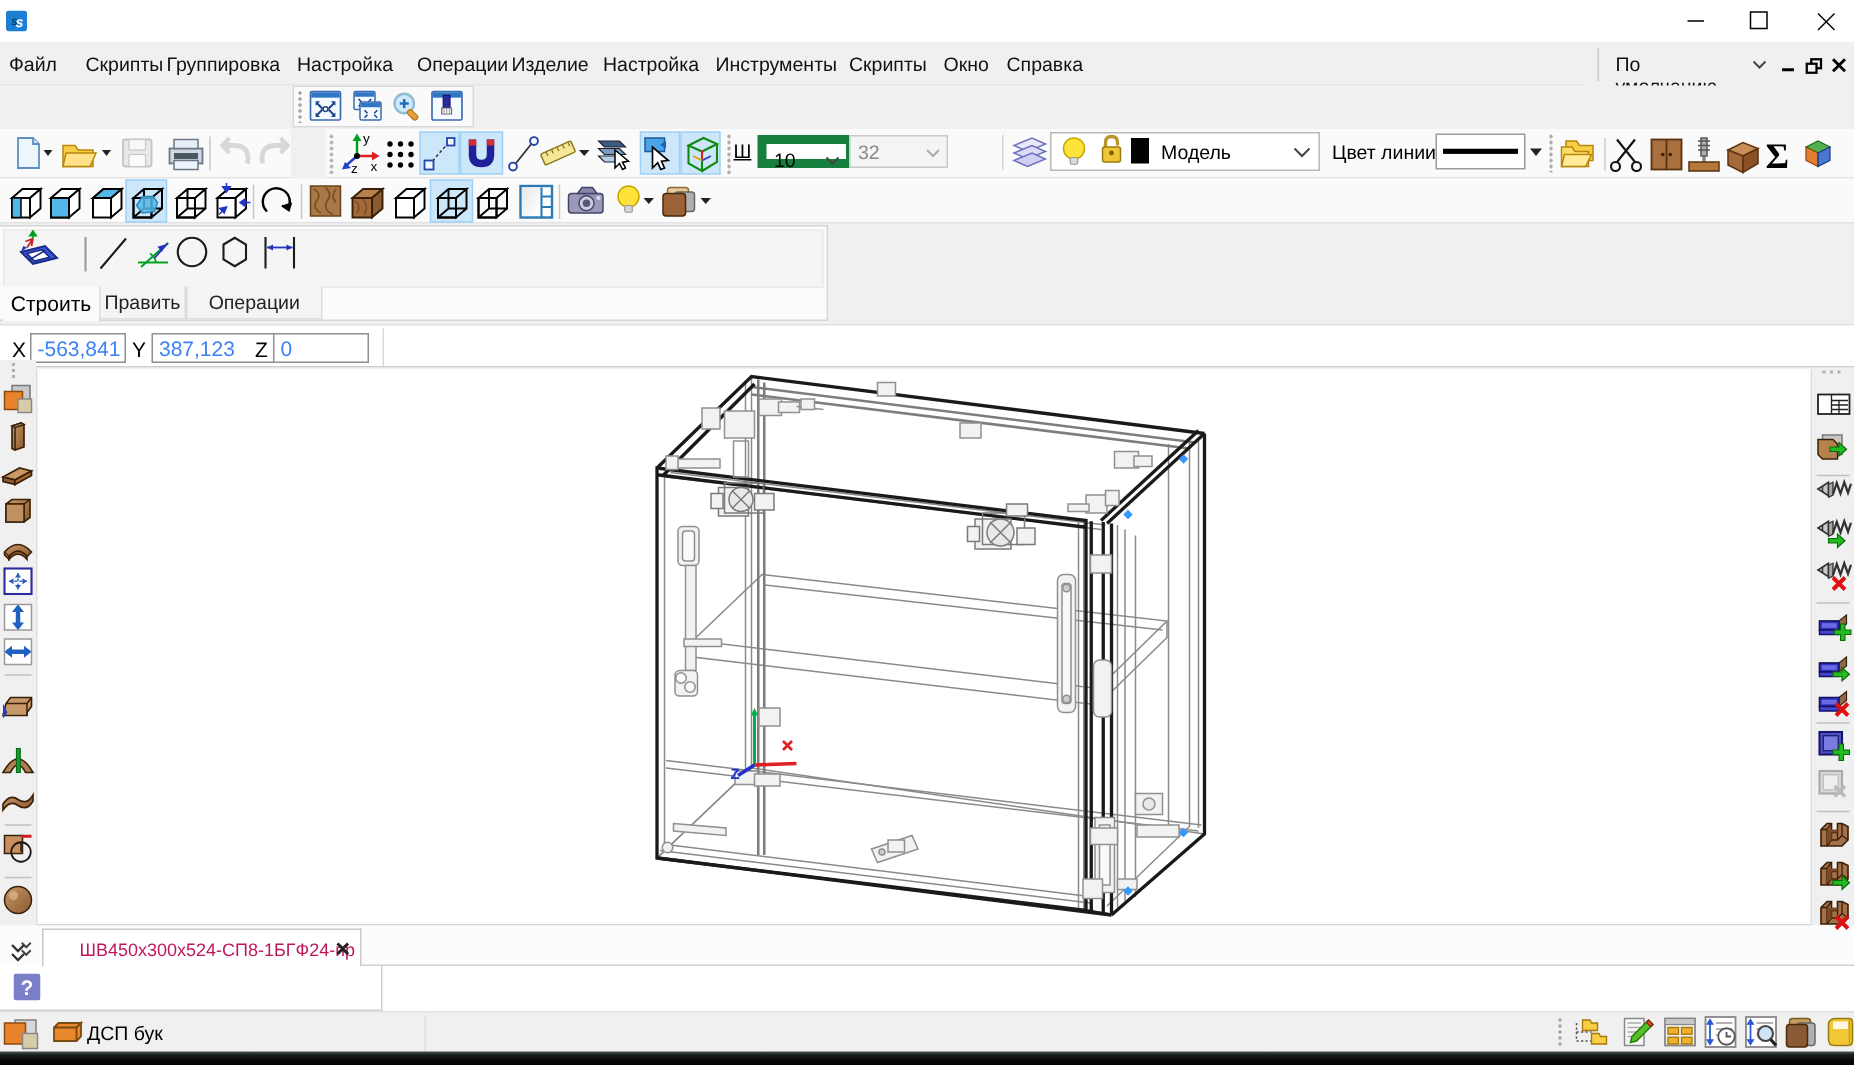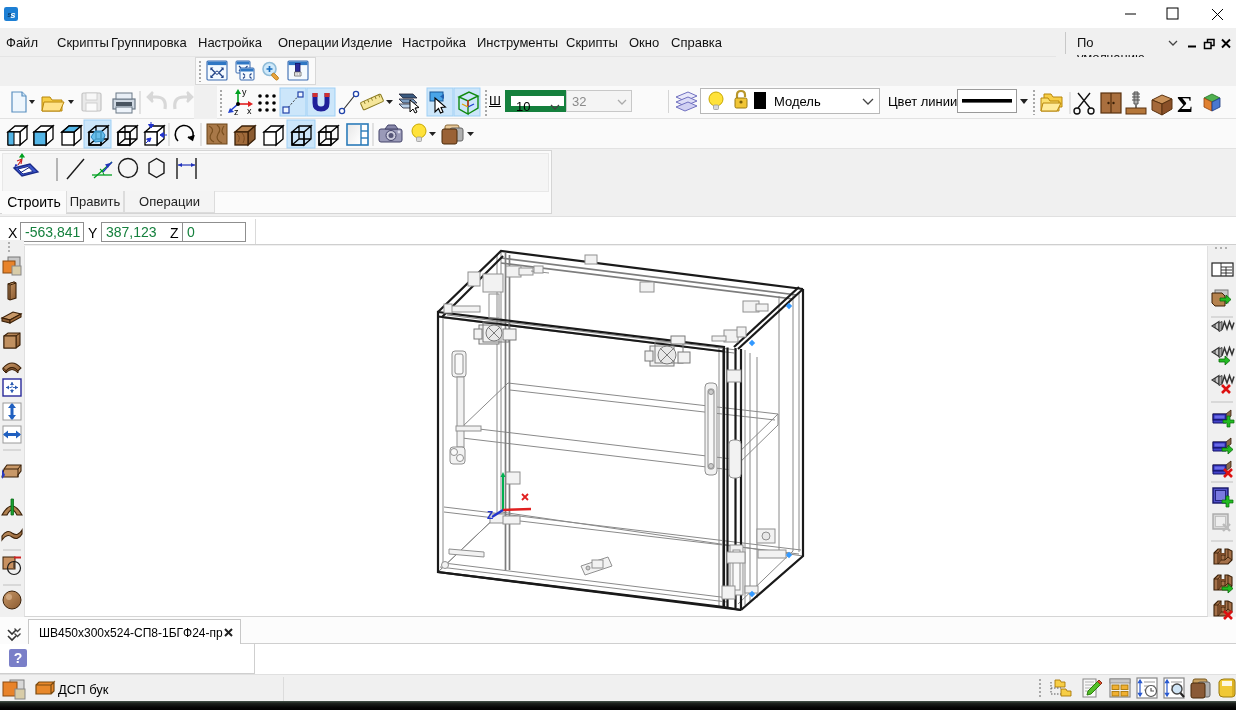--- a/index.html
+++ b/index.html
@@ -13,27 +13,27 @@
 #row1 { position:absolute; left:0; top:57px; width:1236px; height:29px; background:#f0f0f0; }
 #row1panel { position:absolute; left:195px; top:57px; width:121px; height:28px; background:#fafafa; border:1px solid #d8d8d8; }
 #row2 { position:absolute; left:0; top:86px; width:1236px; height:33px; background:#fafafa; border-bottom:1px solid #e2e2e2;}
 #row2 .gap { position:absolute; left:194px; top:0; width:23px; height:33px; background:#f0f0f0; }
 #row3 { position:absolute; left:0; top:119px; width:1236px; height:30px; background:#fafafa; border-bottom:1px solid #e2e2e2;}
 #panel { position:absolute; left:0; top:150px; width:552px; height:64px; background:#fbfbfb; border:1px solid #d5d5d5; border-left:none;}
 #panel .strip { position:absolute; left:2px; top:2px; right:2px; height:39px; background:#f5f5f5; border:1px solid #e8e8e8;}
 .tab { position:absolute; top:191px; height:22px; font-size:13px; color:#222; background:#f4f4f4; border:1px solid #dcdcdc; border-top:none; text-align:center; line-height:21px;}
 .tabactive { position:absolute; top:191px; height:23px; font-size:14px; color:#000; background:#fbfbfb; text-align:center; line-height:22px; z-index:2;}
 #xyzrow { position:absolute; left:0; top:216px; width:1236px; height:29px; background:#ffffff; border-bottom:1px solid #cfcfcf; border-top:1px solid #e0e0e0;}
-.xin { position:absolute; top:5px; height:20px; border:1px solid #8f8f8f; background:#fff; font-size:14px; color:#15803d; padding-left:4px; line-height:18px;}
+.xin { position:absolute; top:5px; height:20px; border:1px solid #8f8f8f; background:#fff; font-size:14px; color:#3b82f6; padding-left:4px; line-height:18px;}
 .xlab { position:absolute; top:8px; font-size:14px; color:#000; }
 #canvas { position:absolute; left:24px; top:246px; width:1184px; height:371px; background:#ffffff; border-left:1px solid #e0e0e0; border-right:1px solid #e0e0e0; border-bottom:1px solid #d5d5d5;}
 #leftbar { position:absolute; left:0; top:240px; width:24px; height:405px; background:#f0f0f0; }
 #rightbar { position:absolute; left:1208px; top:246px; width:28px; height:380px; background:#f0f0f0; }
 #tabrow { position:absolute; left:0; top:617px; width:1236px; height:27px; background:#fcfcfc; }
-#doctab { position:absolute; left:28px; top:619px; width:213px; height:25px; background:#fff; border:1px solid #c8c8c8; border-bottom:none; font-size:12px; color:#000000; padding:6px 0 0 10px; letter-spacing:0px; white-space:nowrap; overflow:hidden;}
+#doctab { position:absolute; left:28px; top:619px; width:213px; height:25px; background:#fff; border:1px solid #c8c8c8; border-bottom:none; font-size:12px; color:#be185d; padding:6px 0 0 24px; letter-spacing:0px; white-space:nowrap; overflow:hidden;}
 #helprow { position:absolute; left:0; top:644px; width:1236px; height:30px; background:#ffffff; }
 #helppanel { position:absolute; left:0; top:644px; width:255px; height:30px; background:#fff; border-right:1px solid #cfcfcf; border-bottom:1px solid #cfcfcf;}
 #statusbar { position:absolute; left:0; top:674px; width:1236px; height:27px; background:#f0f0f0; border-top:1px solid #e0e0e0;}
 #blackbar { position:absolute; left:0; top:701px; width:1236px; height:9px; background:linear-gradient(180deg,#46554b 0%, #1b201c 25%, #050505 70%, #000 100%); }
 .icon { position:absolute; }
 .vsep { position:absolute; width:1px; background:#c8c8c8; }
 .grip { position:absolute; width:4px; background-image:radial-gradient(circle, #a8a8a8 1px, transparent 1.2px); background-size:4px 4px; }
 </style>
 </head>
 <body>

